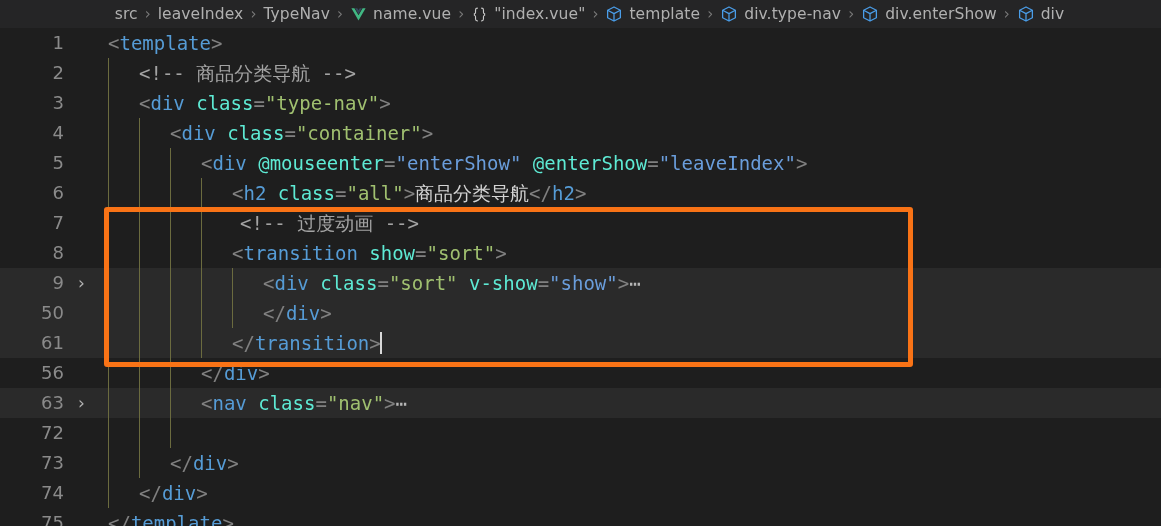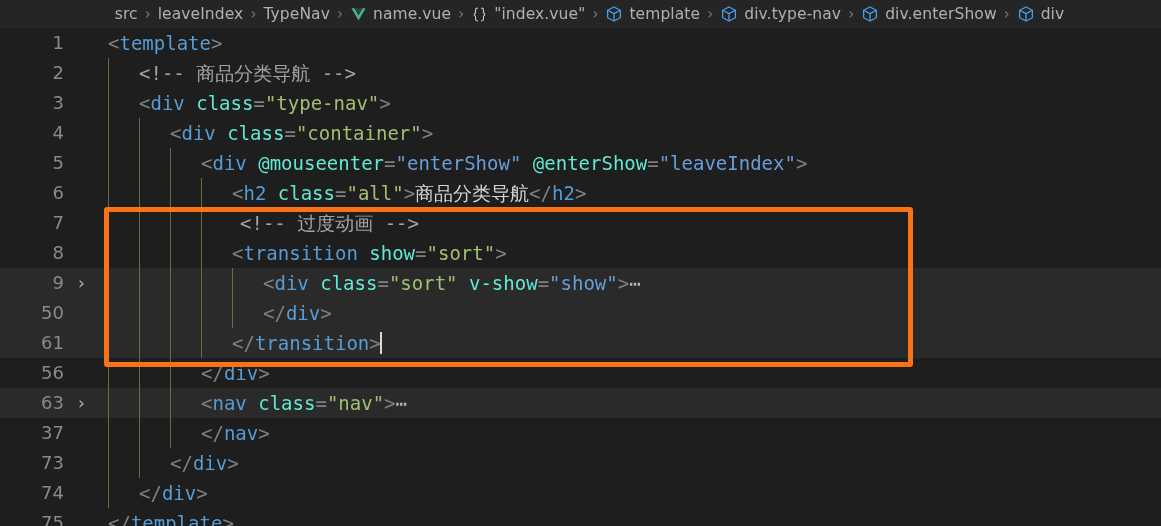--- a/index.html
+++ b/index.html
@@ -326,25 +326,24 @@
   <div class="code-line hl">
     <span class="lineno">63</span>
     <span class="fold">›</span>
     <span class="guide" style="left:108px"></span>
     <span class="guide" style="left:139px"></span>
     <span class="guide" style="left:170px"></span>
     <span class="code-text" style="left:201px"><span class="t-punc">&lt;</span><span class="t-tag">nav</span><span> </span><span class="t-attr">class</span><span class="t-punc">=</span><span class="t-str">"nav"</span><span class="t-punc">&gt;</span><span class="t-fold">⋯</span></span>
   </div>
 
   <div class="code-line">
-    <span class="lineno">37</span>
-    <span class="guide" style="left:108px"></span>
-    <span class="guide" style="left:139px"></span>
-    <span class="guide" style="left:170px"></span>
-    <span class="code-text" style="left:201px"><span class="t-punc">&lt;/</span><span class="t-tag">nav</span><span class="t-punc">&gt;</span></span>
+    <span class="lineno">72</span>
+    <span class="guide" style="left:108px"></span>
+    <span class="guide" style="left:139px"></span>
+    <span class="guide" style="left:170px"></span>
   </div>
 
   <div class="code-line">
     <span class="lineno">73</span>
     <span class="guide" style="left:108px"></span>
     <span class="guide" style="left:139px"></span>
     <span class="code-text" style="left:170px"><span class="t-punc">&lt;/</span><span class="t-tag">div</span><span class="t-punc">&gt;</span></span>
   </div>
 
   <div class="code-line">

